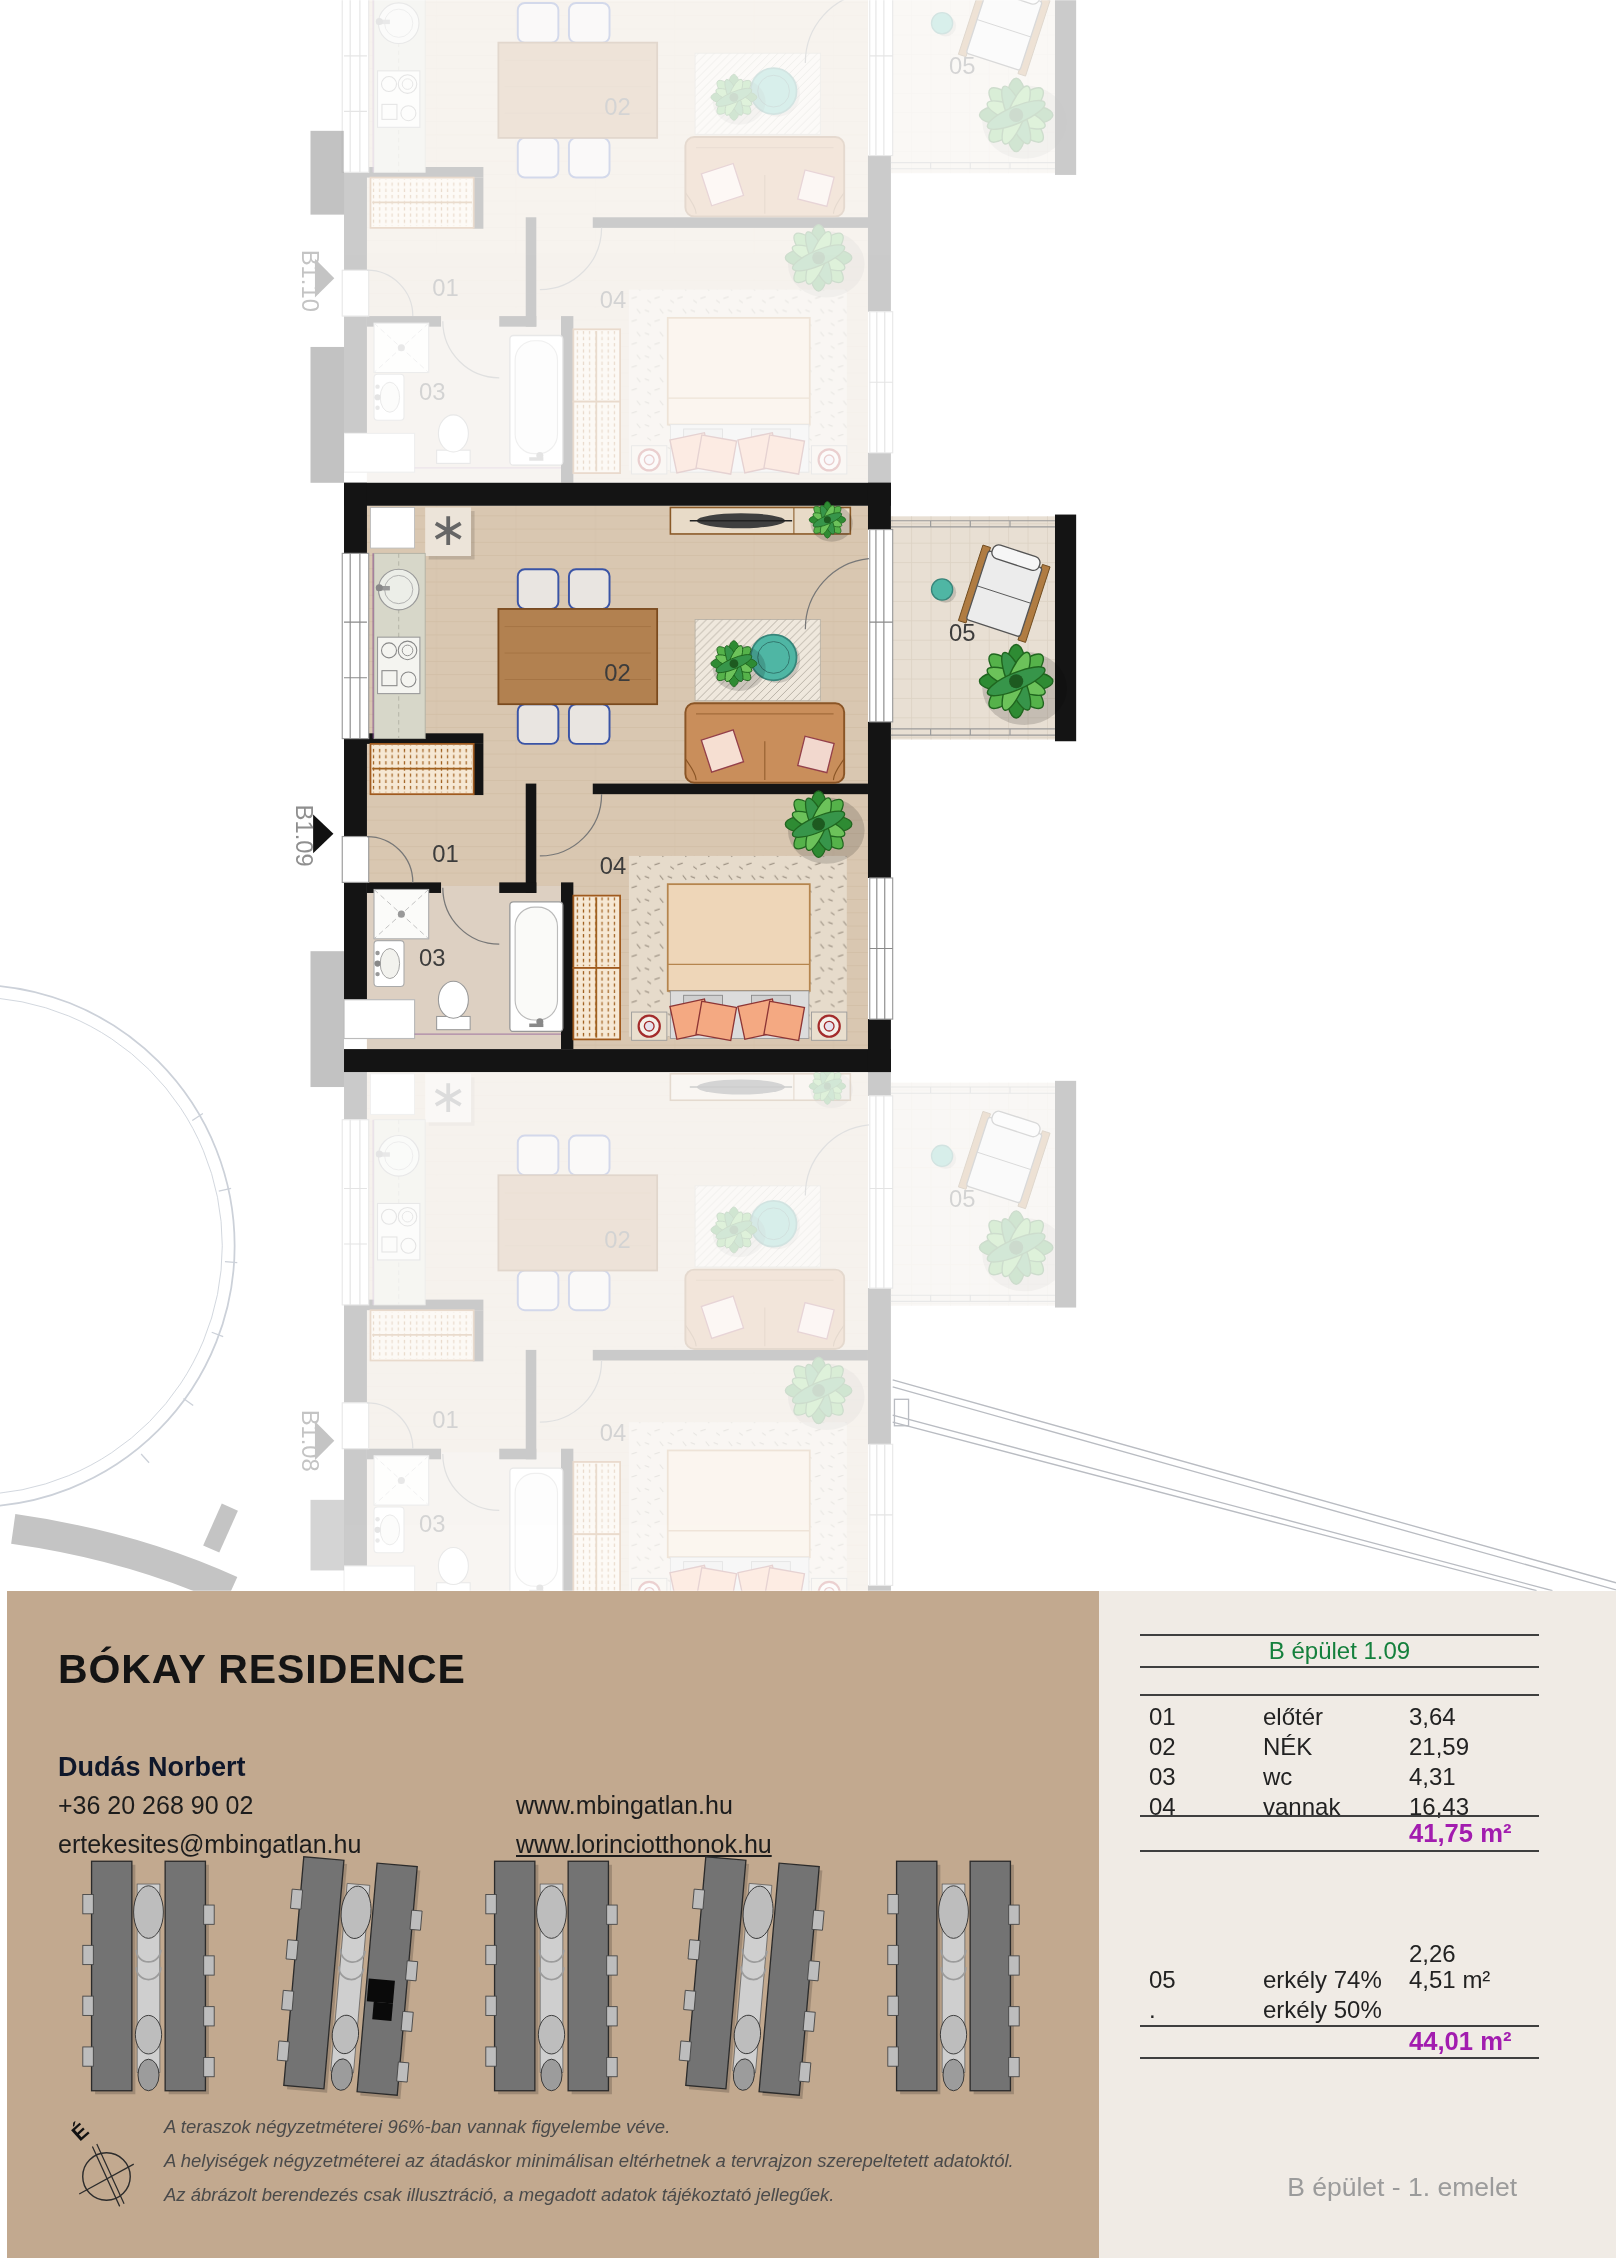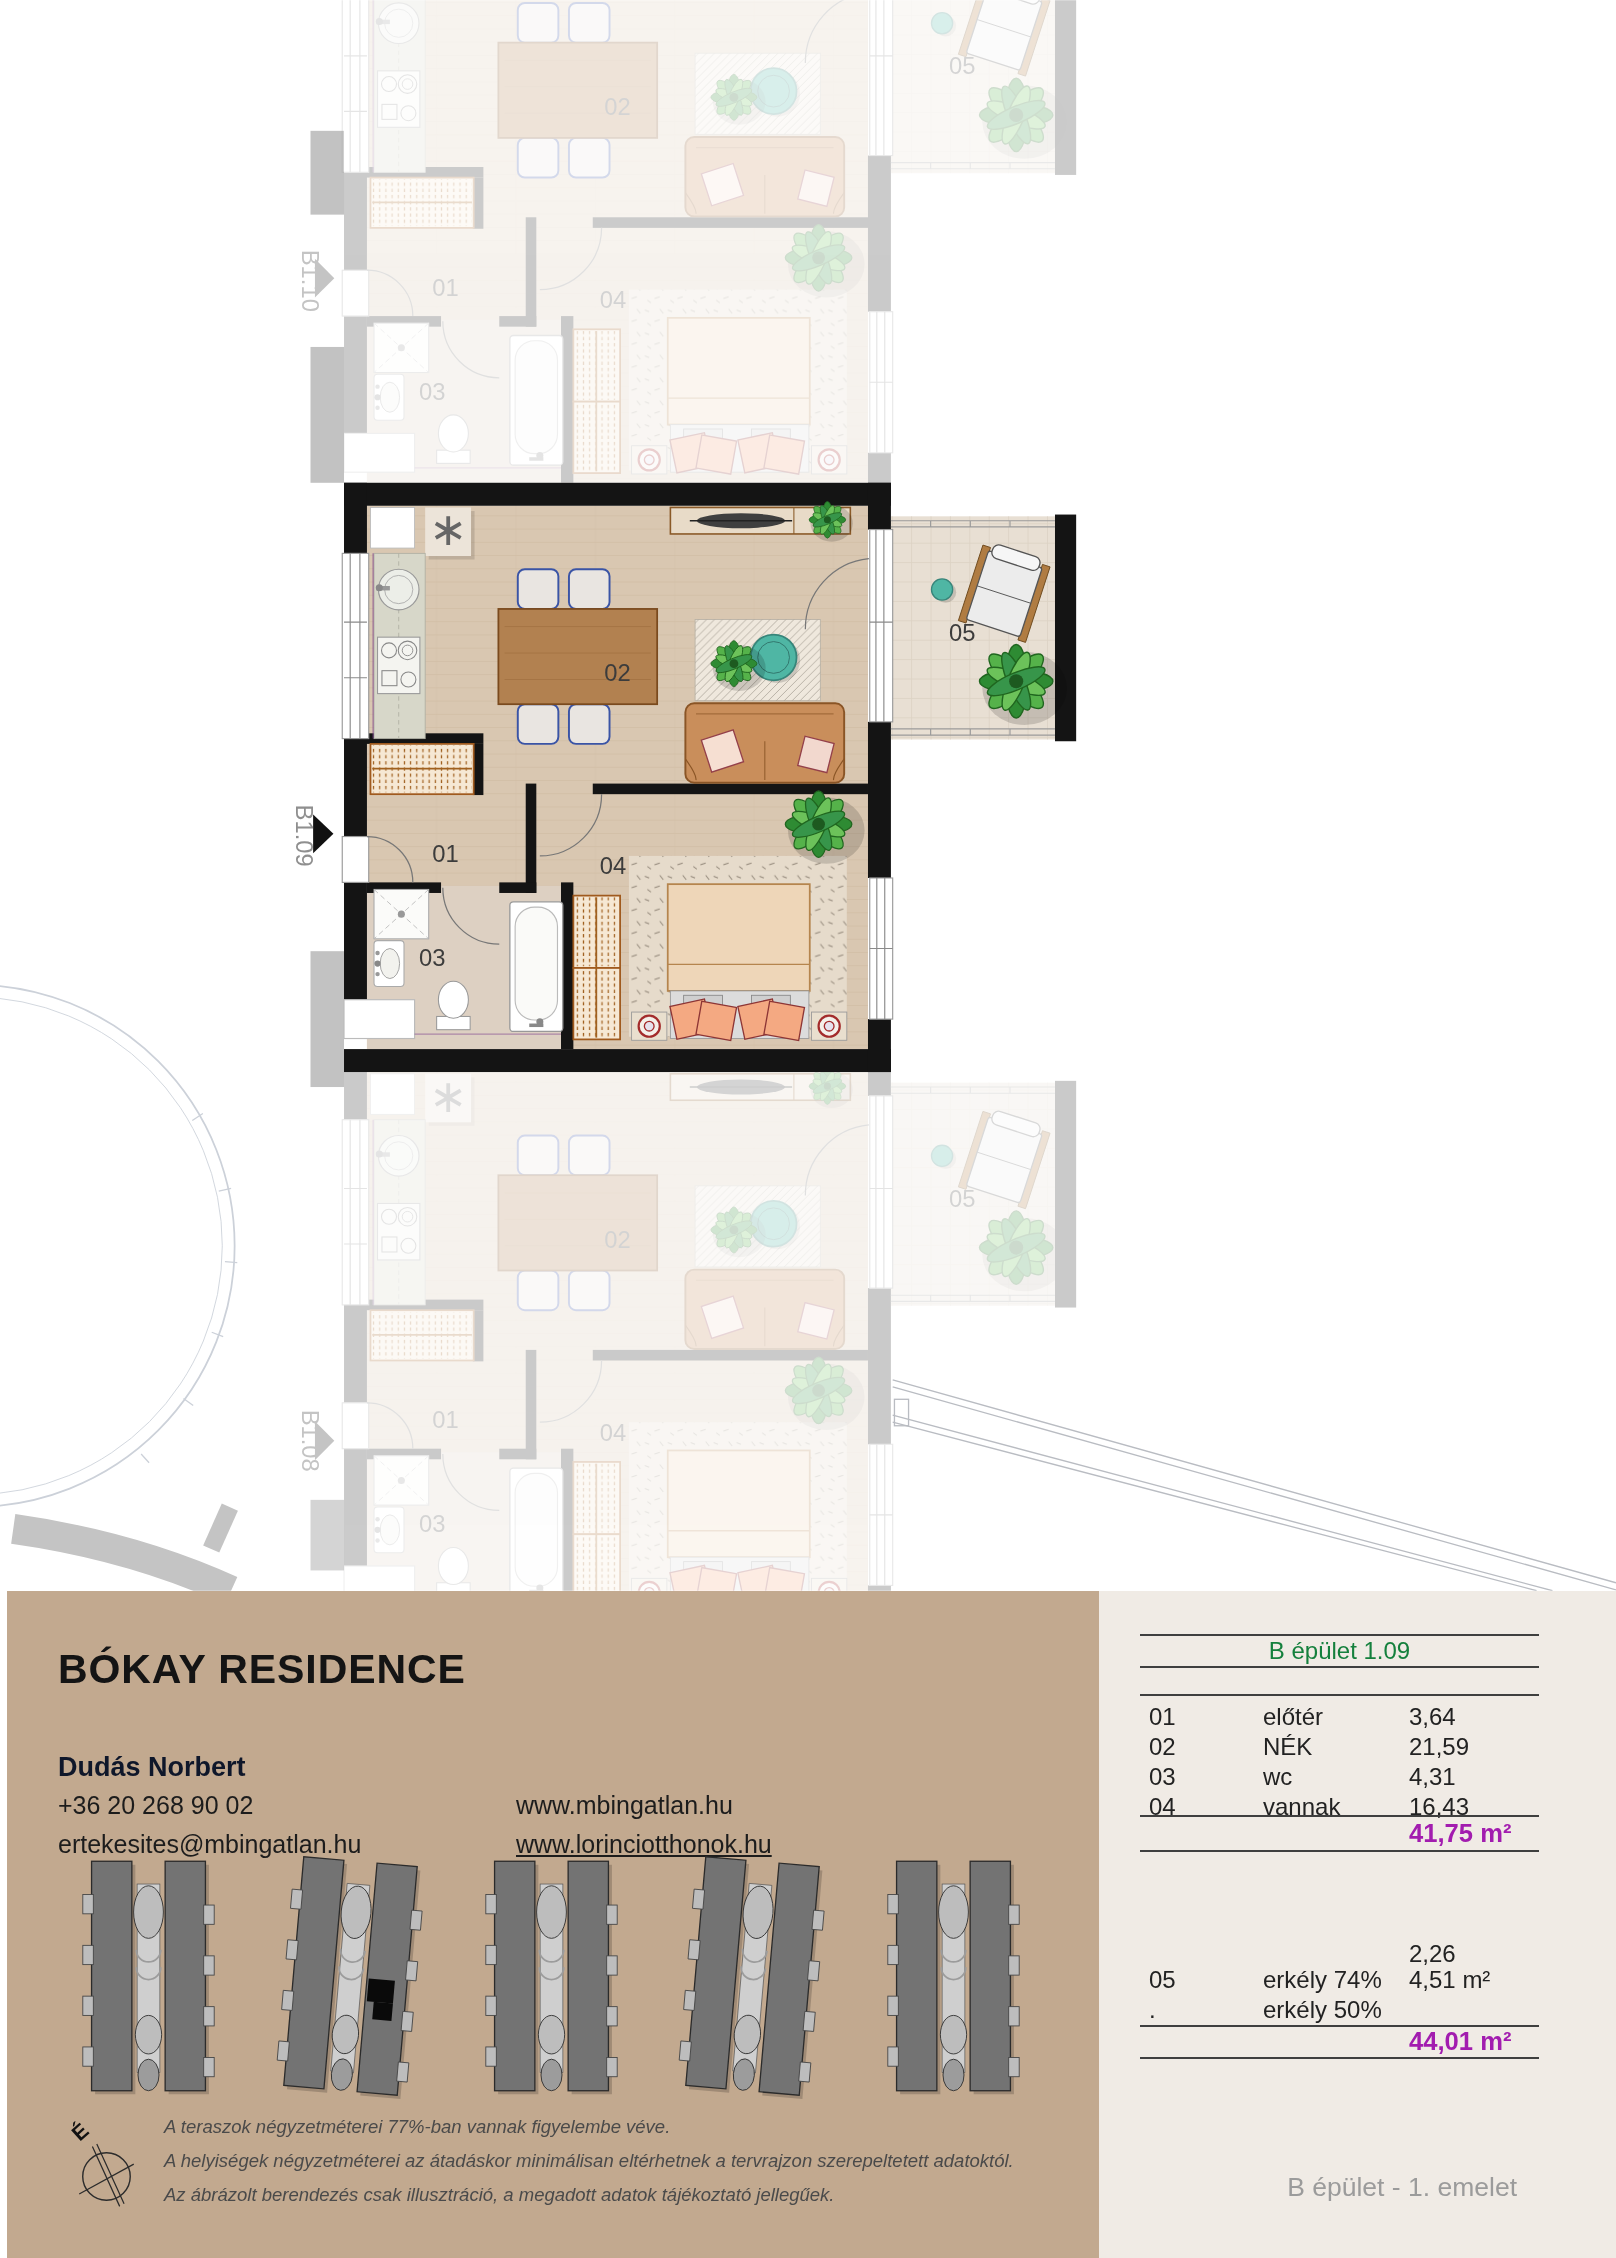--- a/index.html
+++ b/index.html
@@ -440,21 +440,21 @@
 </div>
 
 <svg class="abs" style="left:44px;top:2113px" width="132" height="141" viewBox="0 0 150 160">
   <circle cx="71" cy="72" r="27" fill="none" stroke="#2b2b2b" stroke-width="1.6"></circle>
   <path d="M40 92 L102 58" stroke="#2b2b2b" stroke-width="1.4"></path>
   <path d="M55 38 L86 106 M60 35 L91 103" stroke="#2b2b2b" stroke-width="1.4"></path>
   <text x="38" y="34" transform="rotate(-42 38 30)" font-size="24" font-weight="bold" fill="#111">É</text>
 </svg>
 
 <div class="abs disclaimer">
-  <div>A teraszok négyzetméterei 77%-ban vannak figyelembe véve.</div>
+  <div>A teraszok négyzetméterei 96%-ban vannak figyelembe véve.</div>
   <div>A helyiségek négyzetméterei az átadáskor minimálisan eltérhetnek a tervrajzon szerepeltetett adatoktól.</div>
   <div>Az ábrázolt berendezés csak illusztráció, a megadott adatok tájékoztató jellegűek.</div>
 </div>
 
 <div class="abs rule" style="top:1634px"></div>
 <div class="abs tbl-header">B épület 1.09</div>
 <div class="abs rule" style="top:1666px"></div>
 <div class="abs rule" style="top:1694px"></div>
 
 <div class="abs trow t-no" style="top:1703px">01</div>

